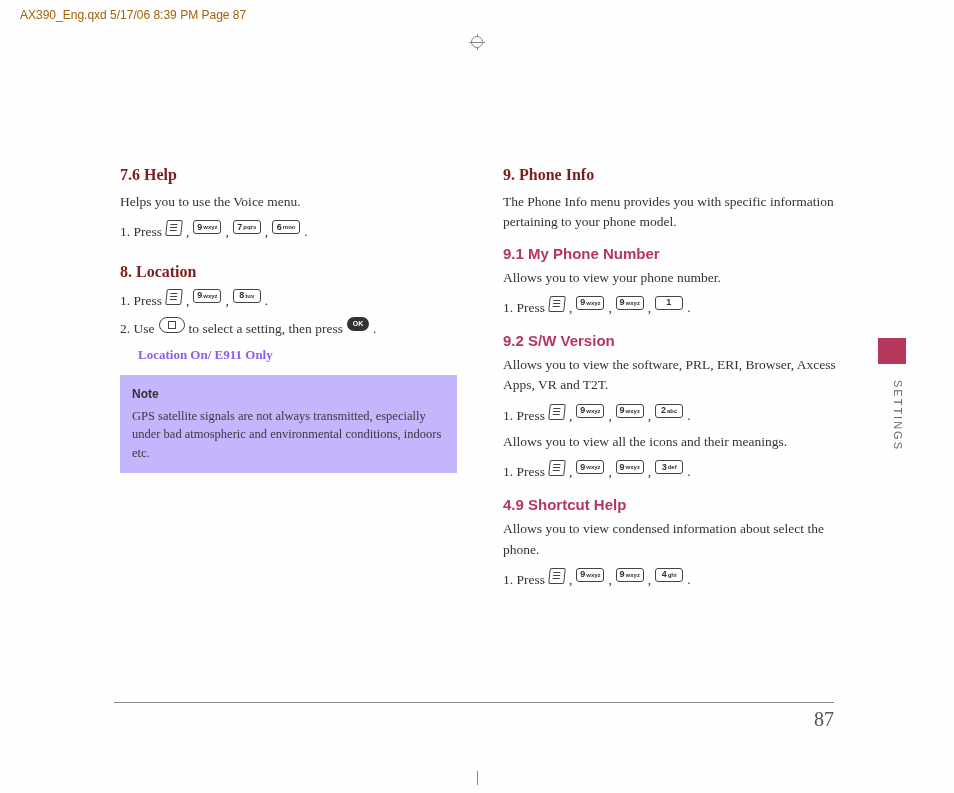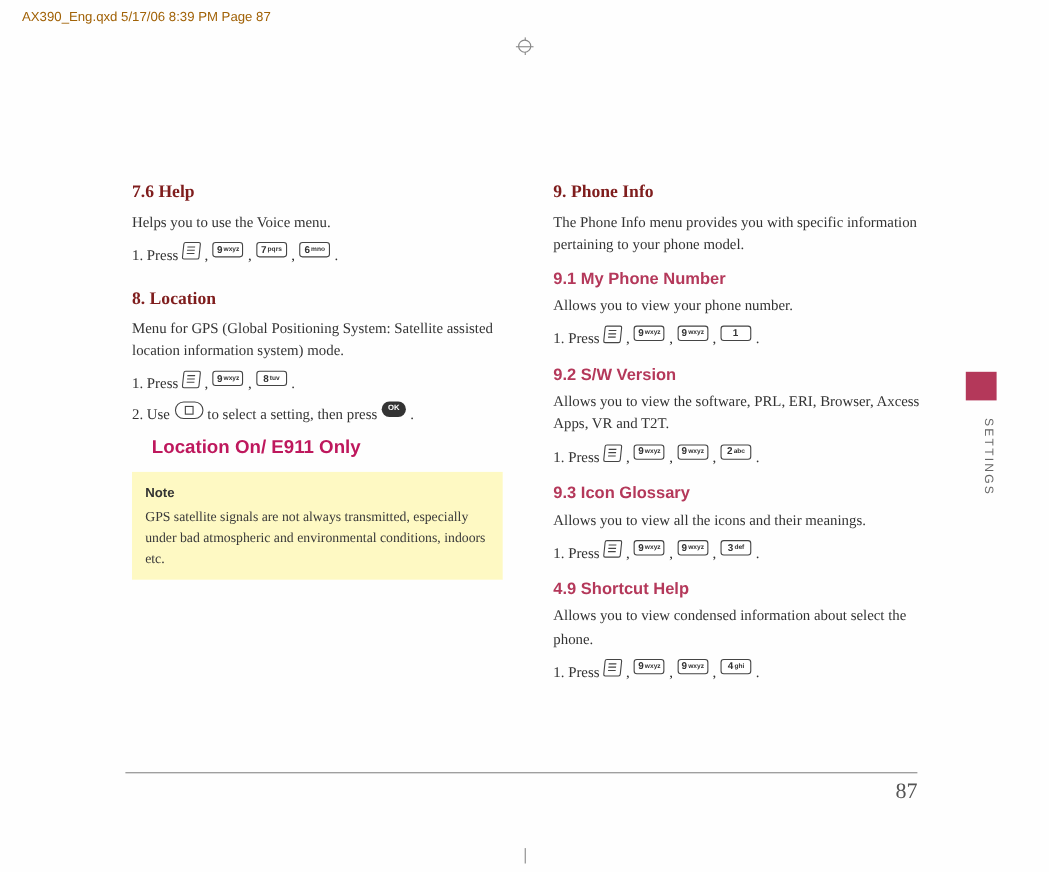--- a/index.html
+++ b/index.html
@@ -77,29 +77,29 @@
     line-height: 1.8;
     margin-bottom: 4px;
     color: #333;
     display: flex;
     flex-wrap: wrap;
     align-items: flex-start;
     gap: 4px;
   }
   .indent {
     margin-left: 18px;
-    font-family: Liberation Sans, sans-serif;
-    font-size: 17px;
-    font-weight: bold;
-    color: #be185d;
+    font-family: Liberation Serif, serif;
+    font-size: 13px;
+    font-weight: bold;
+    color: #8b5cf6;
     margin-top: 4px;
     margin-bottom: 10px;
   }
   .note-box {
-    background: #fef9c3;
+    background: #c4b5fd;
     padding: 10px 12px;
     margin-top: 8px;
     font-size: 12.5px;
     line-height: 1.5;
   }
   .note-title {
     font-family: Arial, Helvetica, sans-serif;
     font-weight: bold;
     font-size: 12px;
     margin-bottom: 4px;
@@ -243,21 +243,20 @@
         </span>
         <span>,</span>
       <span class="key">
           <span class="key-num">6</span>
           <span class="key-sub">mno</span>
         </span>
         <span>.</span>
     </div>
 
     <h2 style="margin-top:18px">8. Location</h2>
-    <p>Menu for GPS (Global Positioning System: Satellite assisted location information system) mode.</p>
     <div class="step">
       <span>1. Press</span>
       <span class="key-menu"></span>
         <span>,</span>
       <span class="key">
           <span class="key-num">9</span>
           <span class="key-sub">wxyz</span>
         </span>
         <span>,</span>
       <span class="key">
@@ -325,21 +324,20 @@
           <span class="key-sub">wxyz</span>
         </span>
         <span>,</span>
       <span class="key">
           <span class="key-num">2</span>
           <span class="key-sub">abc</span>
         </span>
         <span>.</span>
     </div>
 
-    <h3>9.3 Icon Glossary</h3>
     <p>Allows you to view all the icons and their meanings.</p>
     <div class="step">
       <span>1. Press</span>
       <span class="key-menu"></span>
         <span>,</span>
       <span class="key">
           <span class="key-num">9</span>
           <span class="key-sub">wxyz</span>
         </span>
         <span>,</span>

